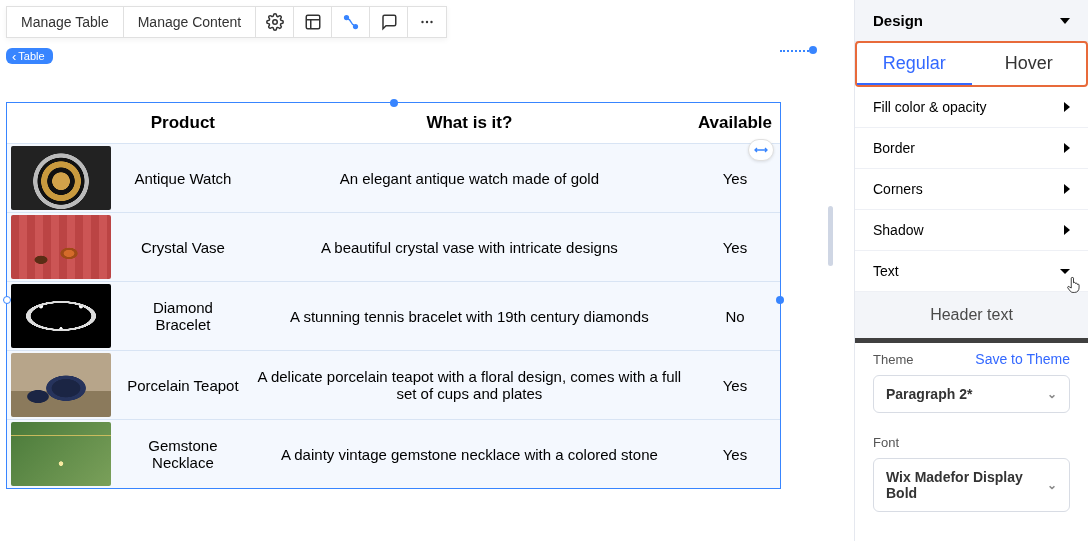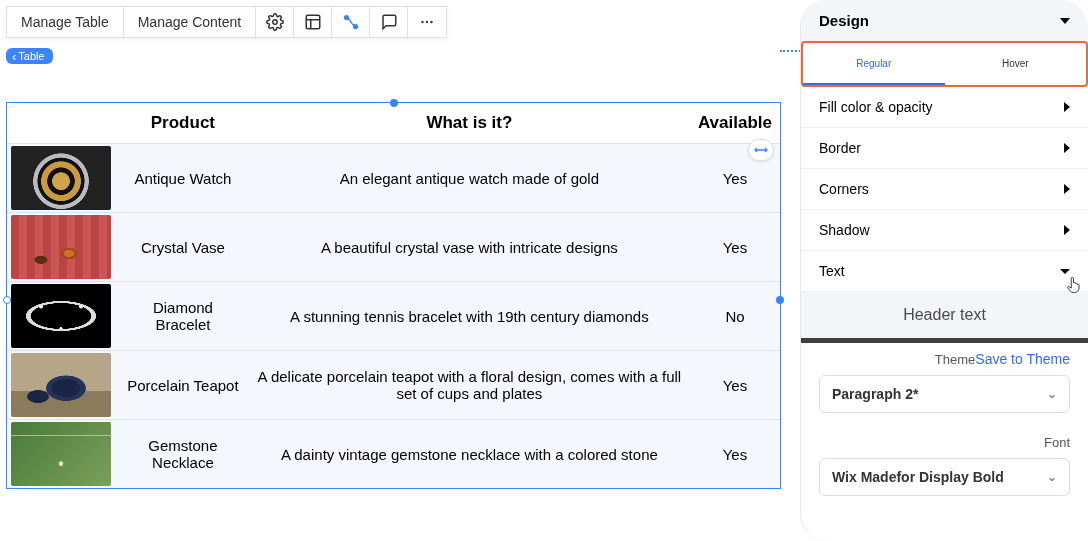--- a/index.html
+++ b/index.html
@@ -214,27 +214,26 @@
     height: 60px;
     background: #cfd6e4;
     border-radius: 3px;
   }
 
   
   .right-panel {
     position: absolute;
     top: 0;
     right: 0;
-    width: 288px;
+    width: 234px;
     height: 541px;
     border-left: 1px solid #e5e8ef;
     background: #fff;
     font-size: 14px;
     overflow: hidden;
-    border-radius: 27px;
   }
   .panel-header {
     background: #f3f5f9;
     padding: 12px 18px;
     font-weight: 700;
     font-size: 15px;
     display: flex;
     justify-content: space-between;
     align-items: center;
     border-bottom: 1px solid #e5e8ef;
@@ -258,21 +257,21 @@
   }
   .tabs {
     display: flex;
     height: 42px;
   }
   .tab {
     flex: 1;
     display: flex;
     align-items: center;
     justify-content: center;
-    font-size: 10px;
+    font-size: 18px;
     color: #333;
     cursor: pointer;
     border-bottom: 2px solid transparent;
   }
   .tab.active {
     color: #3368ff;
     border-bottom: 2px solid #3368ff;
   }
   .panel-row {
     display: flex;
@@ -300,21 +299,21 @@
     width: 22px;
     height: 22px;
     background: #000;
     border-radius: 3px;
   }
   .field-block {
     padding: 8px 18px 14px 18px;
   }
   .field-label-row {
     display: flex;
-    justify-content: flex-end;
+    justify-content: space-between;
     align-items: baseline;
     font-size: 13px;
     color: #555;
     margin-bottom: 8px;
   }
   .link {
     color: #3368ff;
     font-size: 14px;
     cursor: pointer;
   }

